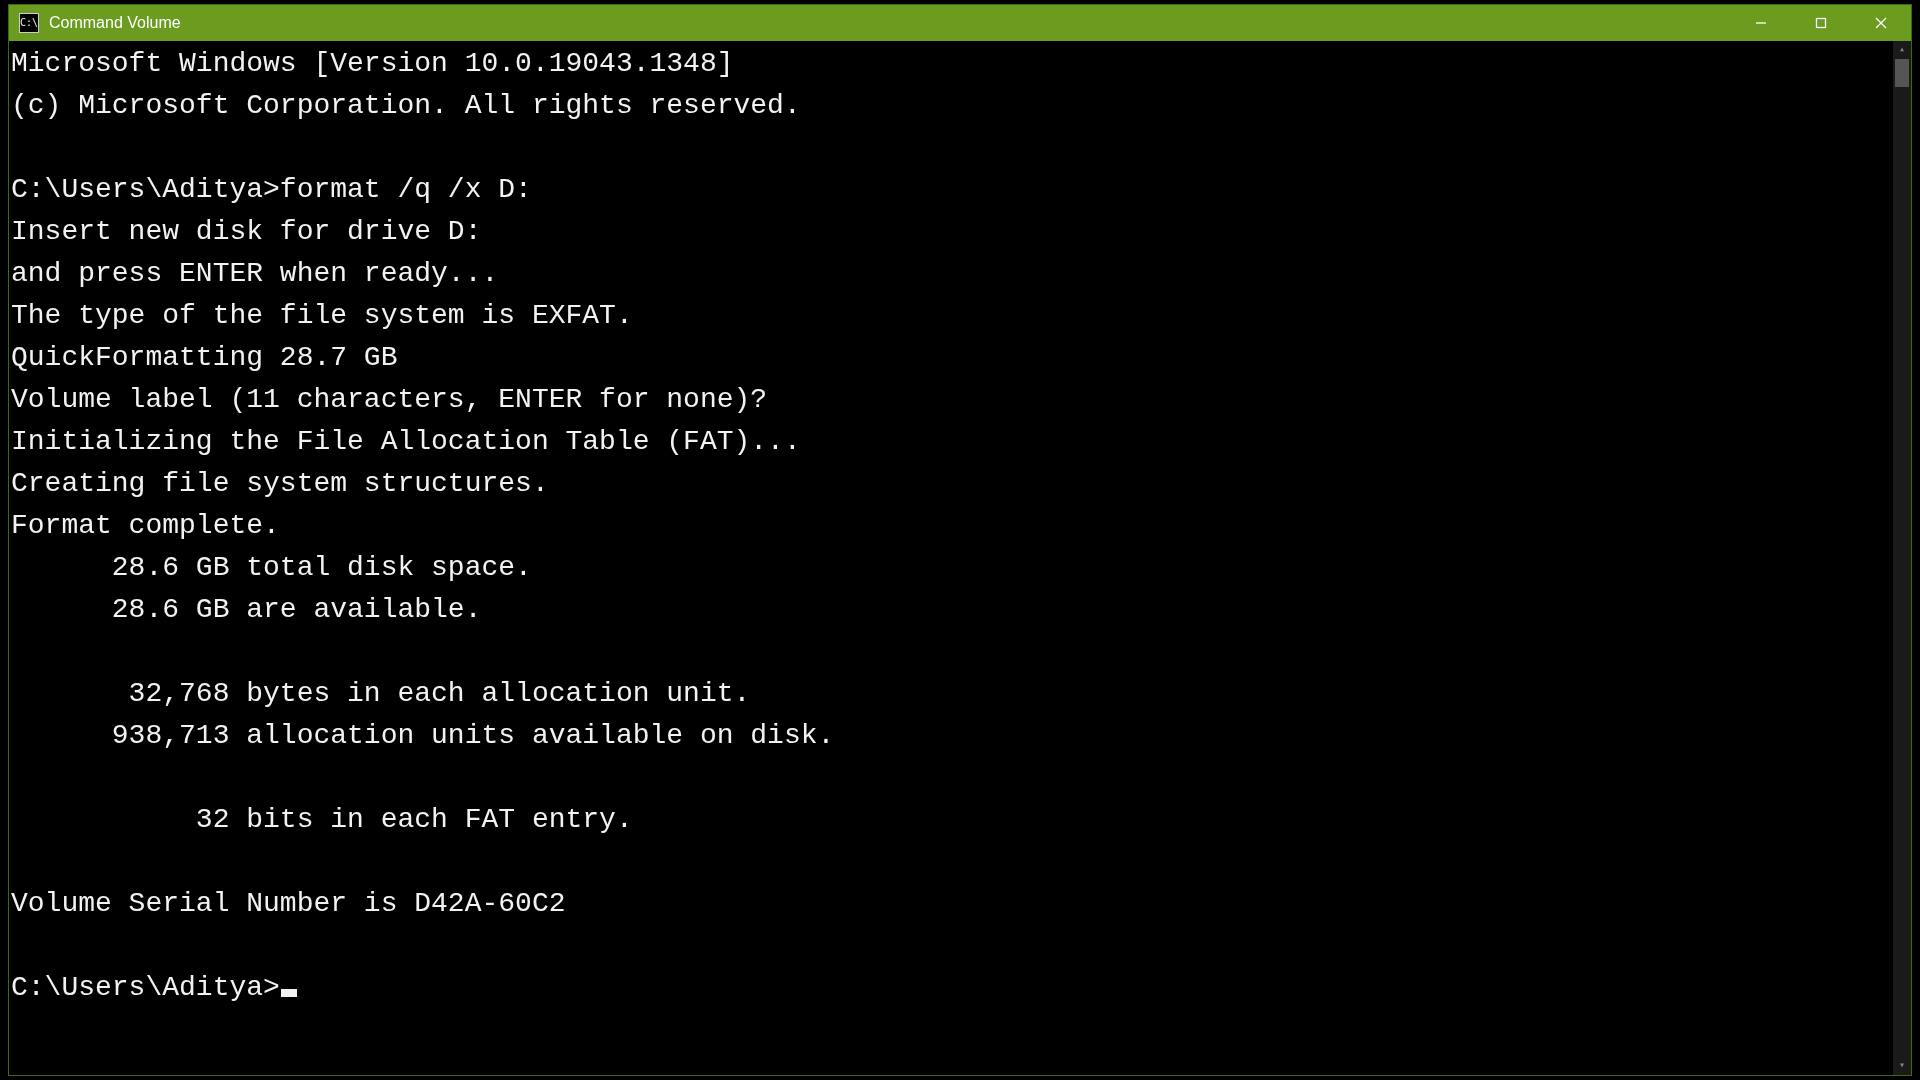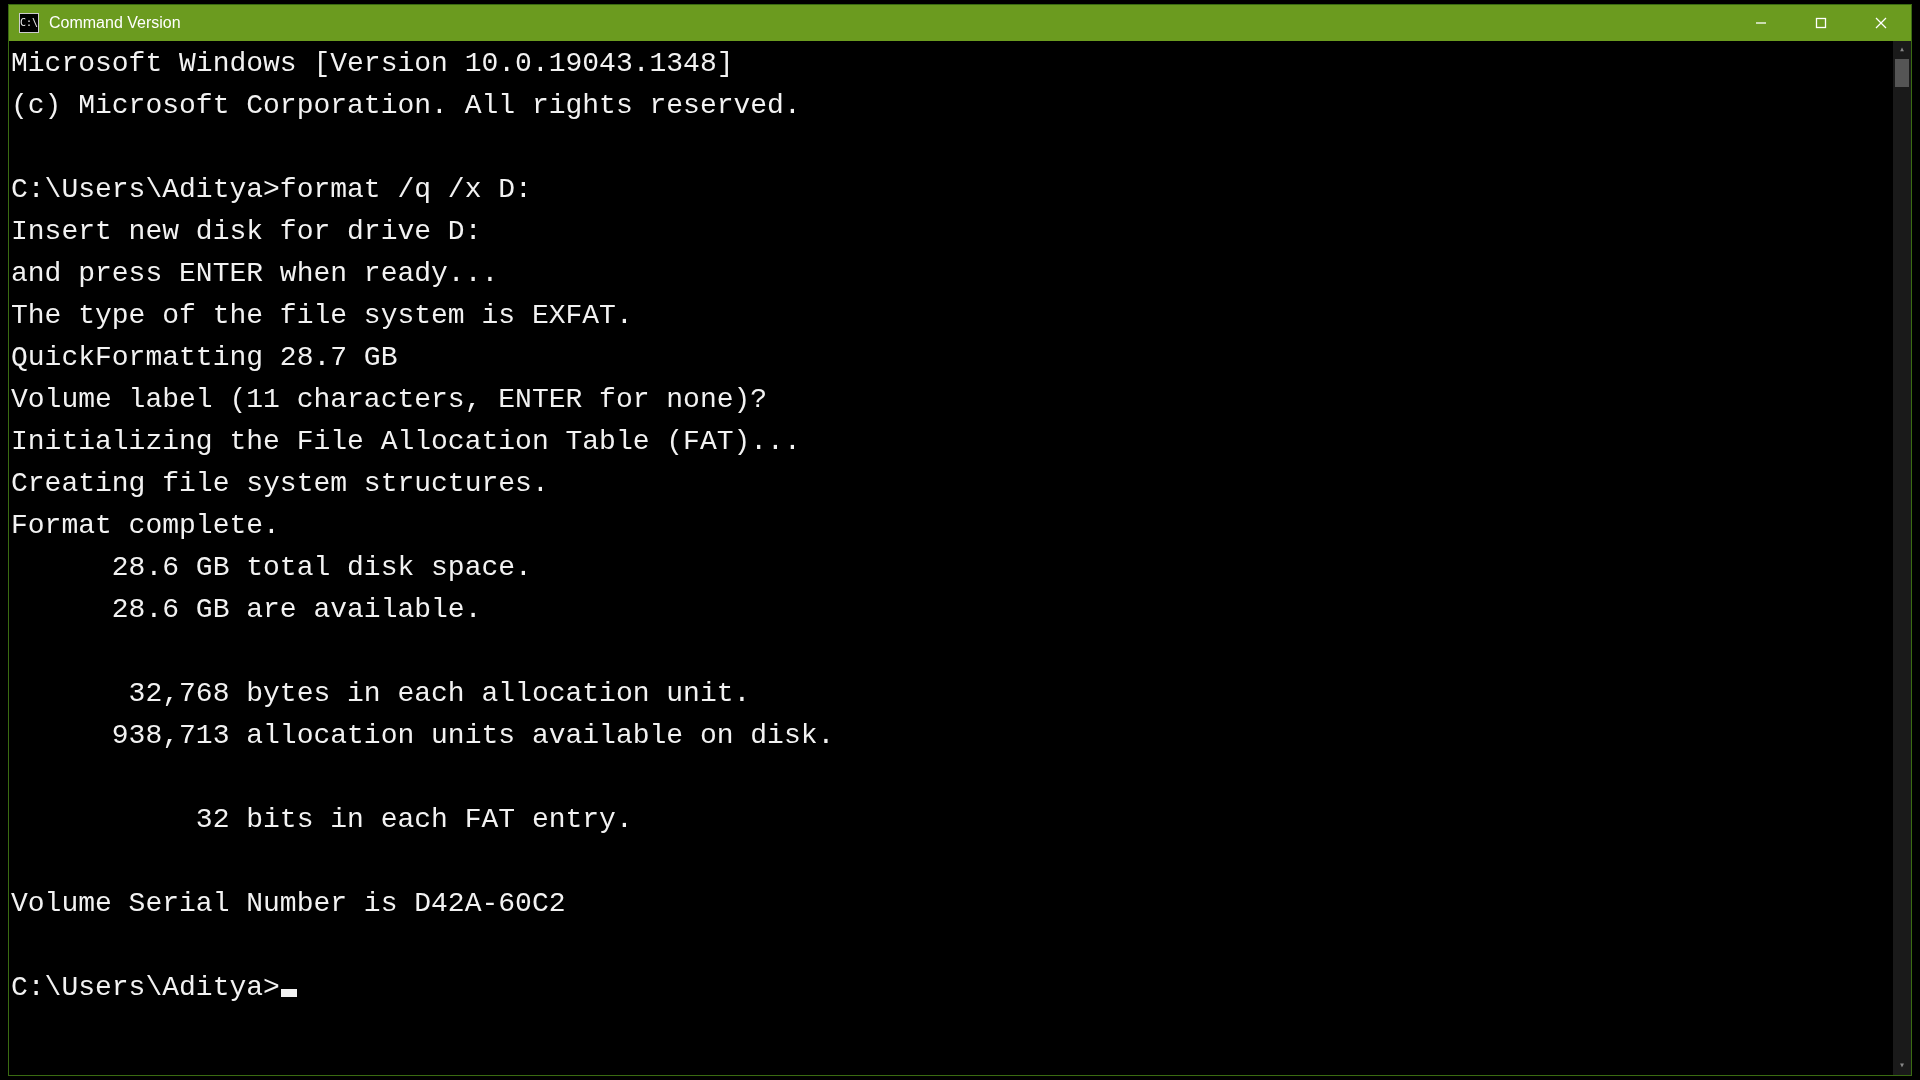--- a/index.html
+++ b/index.html
@@ -84,21 +84,21 @@
   }
 </style>
 </head>
 <body>
 
 <div class="window">
   <div class="titlebar">
     <div class="app-icon">
         <span>C:\</span>
       </div>
-    <div class="title">Command Version</div>
+    <div class="title">Command Volume</div>
     <div class="spacer"></div>
     <div class="win-btn">
       <svg width="12" height="12" viewBox="0 0 12 12">
           <line x1="1" y1="6" x2="11" y2="6"></line>
         </svg>
     </div>
     <div class="win-btn">
       <svg width="12" height="12" viewBox="0 0 12 12">
           <rect x="1.5" y="1.5" width="9" height="9"></rect>
         </svg>

